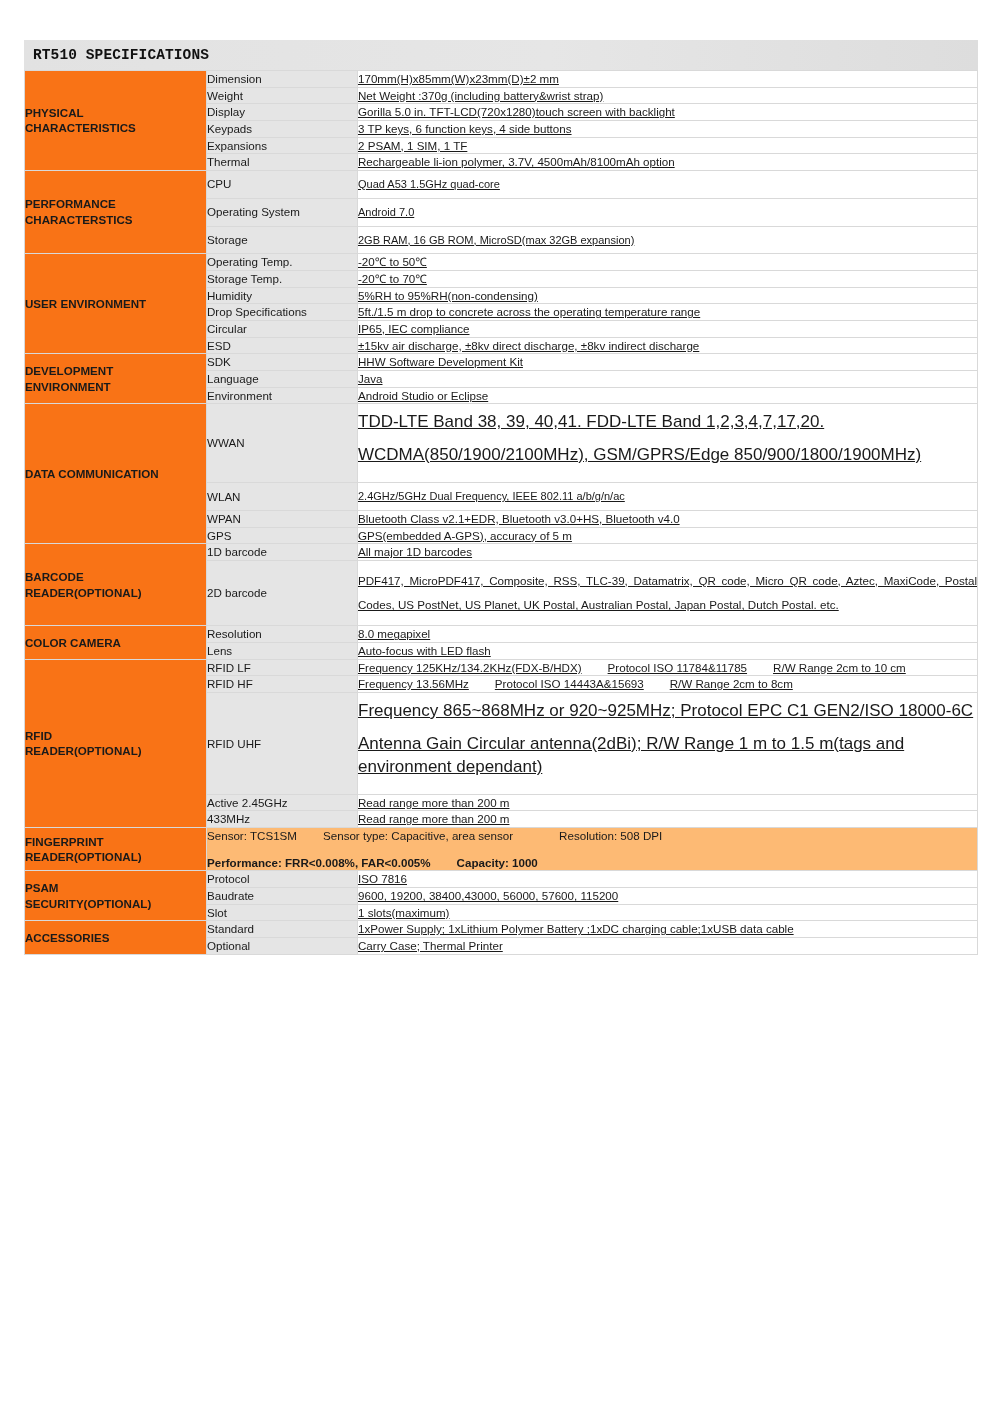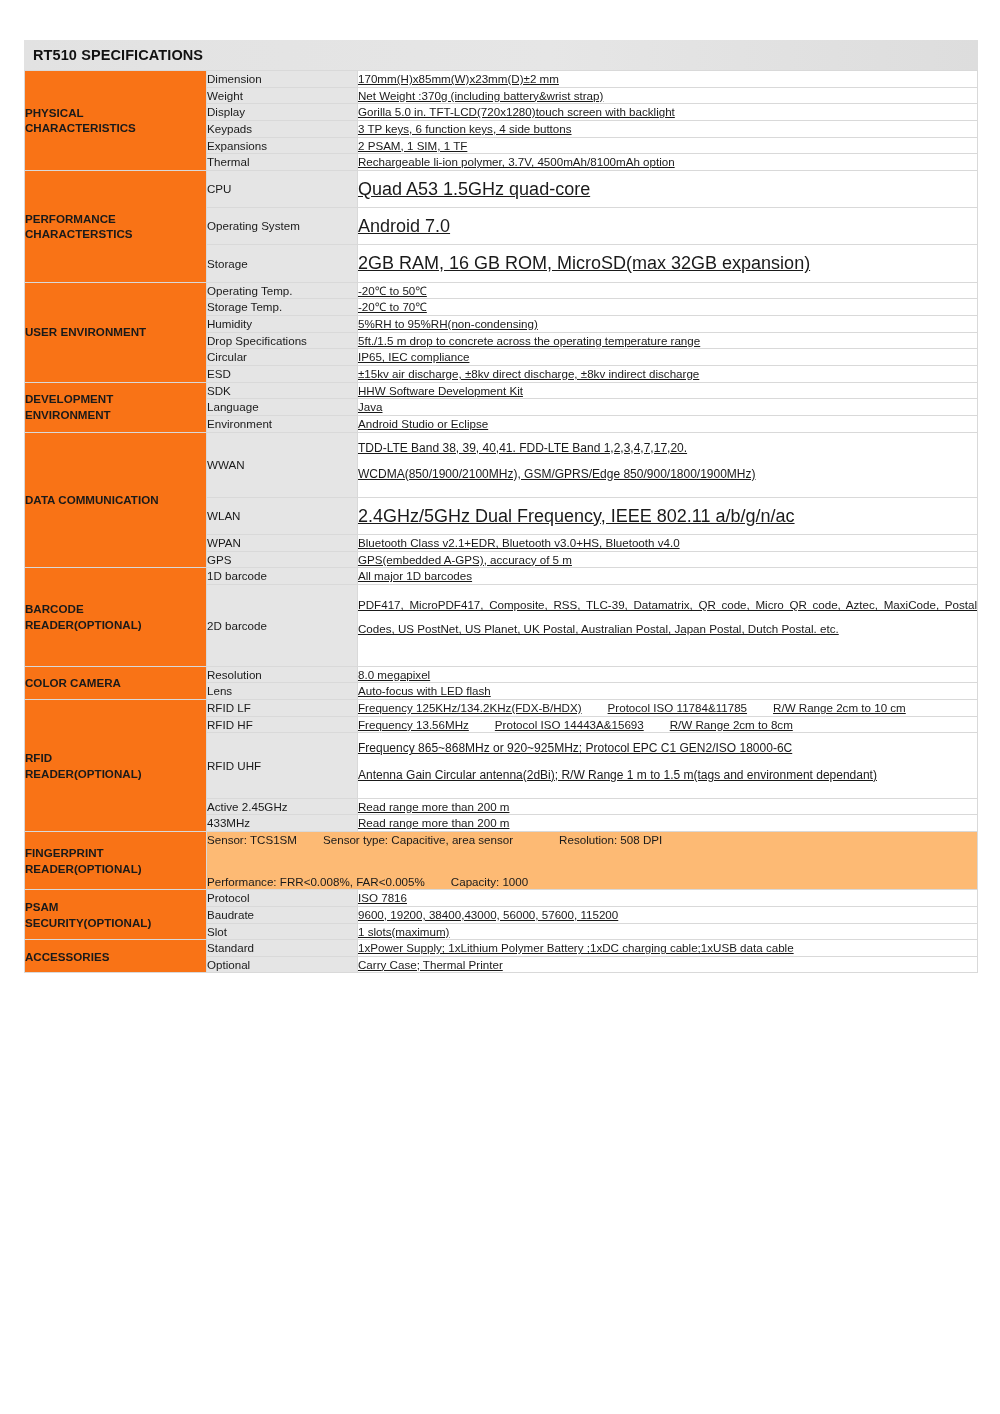--- a/index.html
+++ b/index.html
@@ -32,20 +32,21 @@
     display: flex;
     align-items: center;
     box-sizing: border-box;
     padding-left: 9px;
   }
   .spec-header-text {
     font-size: 14.5px;
     font-weight: bold;
     letter-spacing: 0.1px;
     color: #111;
+    font-family: Liberation Mono, monospace;
   }
 
   
   table.spec {
     position: absolute;
     left: 24px;
     top: 70px;
     width: 954px;
     border-collapse: collapse;
     table-layout: fixed;
@@ -81,52 +82,52 @@
   
   td.val {
     background: #ffffff;
     padding: 5px 6px 5px 8px;
     font-size: 11.6px;
     text-decoration: underline;
   }
 
   
   td.val.big {
-    font-size: 18px;
+    font-size: 11px;
     padding-top: 6px;
     padding-bottom: 6px;
   }
 
   
   .line { display: block; }
   .line + .line { margin-top: 10px; }
 
   td.val.twoline {
     padding-top: 7px;
     padding-bottom: 15px;
-    font-size: 12px;
+    font-size: 17px;
   }
 
   
   td.val.justify {
     text-align: justify;
     text-align-last: left;
     padding-top: 8px;
-    padding-bottom: 24px;
+    padding-bottom: 8px;
     font-size: 11.6px;
     line-height: 2.1;
   }
 
   
   td.fp {
     background: #fdba74;
     padding: 6px 0 6px 7px;
     font-size: 11.6px;
   }
-  td.fp .line + .line { margin-top: 26px; }
+  td.fp .line + .line { margin-top: 11px; font-weight: bold; }
 
   .gap { display: inline-block; width: 26px; }
   .gap-l { display: inline-block; width: 46px; }
 
   .sect-line { display: block; }
 </style>
 </head>
 <body>
 
 <div class="page">

